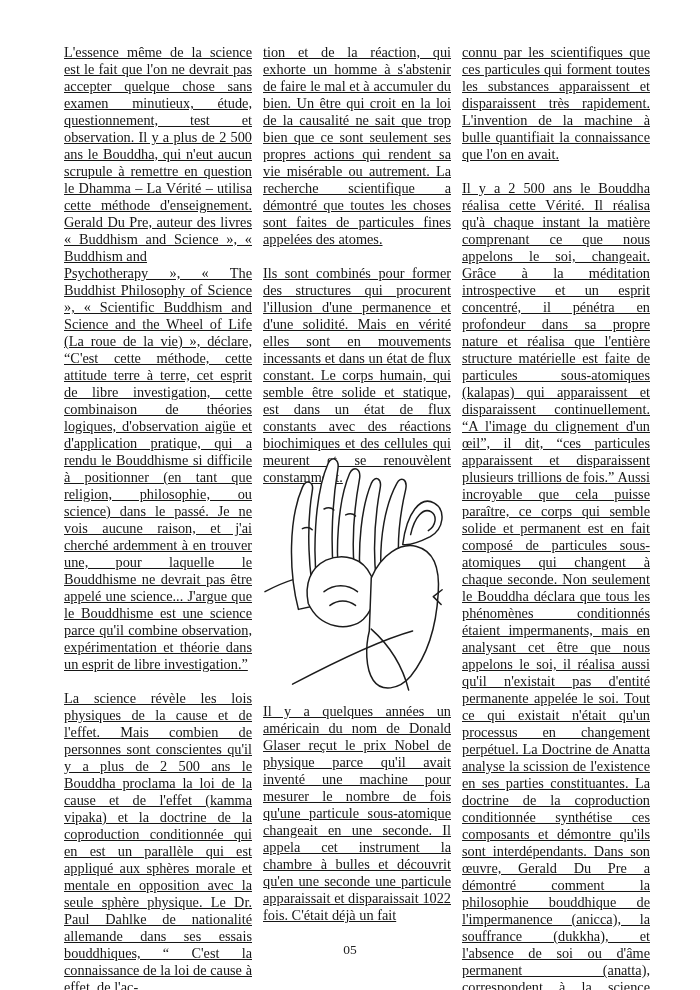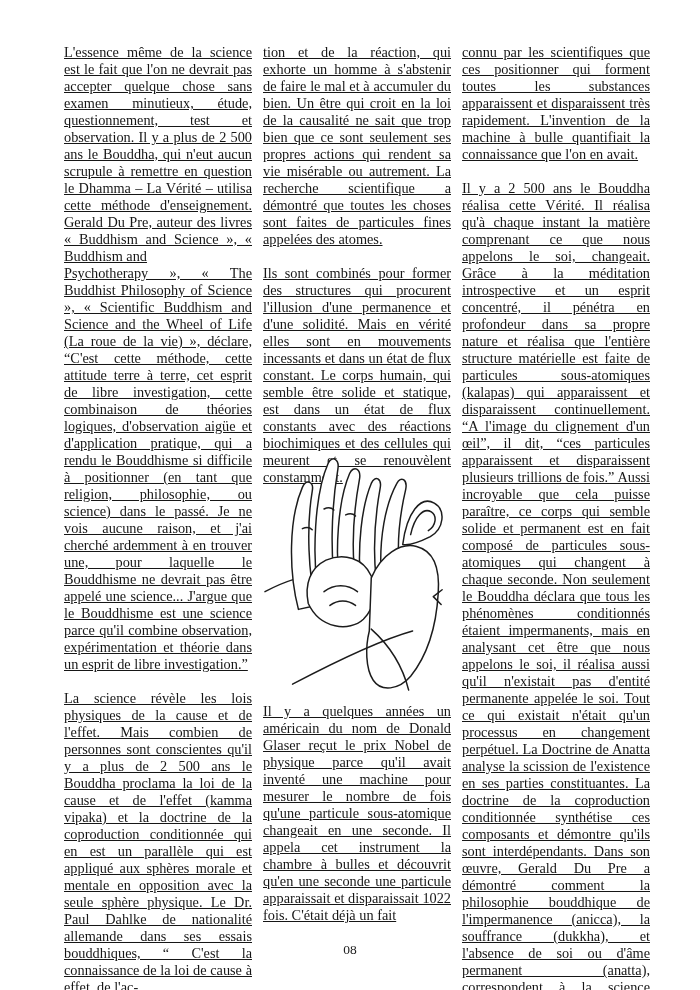--- a/index.html
+++ b/index.html
@@ -97,20 +97,20 @@
             <path d="M30,244 C72,222 116,200 152,190"></path>
             <path d="M110,188 C128,204 142,226 148,250"></path>
           </g>
         </svg>
       </div>
 
       <p class="para">Il y a quelques années un américain du nom de Donald Glaser reçut le prix Nobel de physique parce qu'il avait inventé une machine pour mesurer le nombre de fois qu'une particule sous-atomique changeait en une seconde. Il appela cet instrument la chambre à bulles et découvrit qu'en une seconde une particule apparaissait et disparaissait 1022 fois. C'était déjà un fait</p>
     </div>
 
     <div class="col">
-      <p class="para">connu par les scientifiques que ces positionner qui forment toutes les substances apparaissent et disparaissent très rapidement. L'invention de la machine à bulle quantifiait la connaissance que l'on en avait.</p>
+      <p class="para">connu par les scientifiques que ces particules qui forment toutes les substances apparaissent et disparaissent très rapidement. L'invention de la machine à bulle quantifiait la connaissance que l'on en avait.</p>
       <p class="para gap">Il y a 2 500 ans le Bouddha réalisa cette Vérité. Il réalisa qu'à chaque instant la matière comprenant ce que nous appelons le soi, changeait. Grâce à la méditation introspective et un esprit concentré, il pénétra en profondeur dans sa propre nature et réalisa que l'entière structure matérielle est faite de particules sous-atomiques (kalapas) qui apparaissent et disparaissent continuellement. “A l'image du clignement d'un œil”, il dit, “ces particules apparaissent et disparaissent plusieurs trillions de fois.” Aussi incroyable que cela puisse paraître, ce corps qui semble solide et permanent est en fait composé de particules sous-atomiques qui changent à chaque seconde. Non seulement le Bouddha déclara que tous les phénomènes conditionnés étaient impermanents, mais en analysant cet être que nous appelons le soi, il réalisa aussi qu'il n'existait pas d'entité permanente appelée le soi. Tout ce qui existait n'était qu'un processus en changement perpétuel. La Doctrine de Anatta analyse la scission de l'existence en ses parties constituantes. La doctrine de la coproduction conditionnée synthétise ces composants et démontre qu'ils sont interdépendants. Dans son œuvre, Gerald Du Pre a démontré comment la philosophie bouddhique de l'impermanence (anicca), la souffrance (dukkha), et l'absence de soi ou d'âme permanent (anatta), correspondent à la science moderne avec une clarté</p>
     </div>
 
   </div>
 
-  <div class="footer">08</div>
+  <div class="footer">05</div>
 </div>
 
 </body></html>

